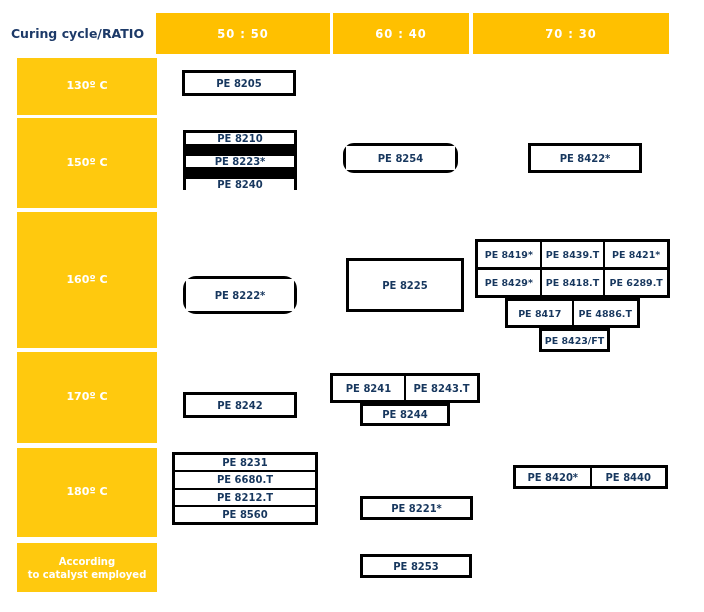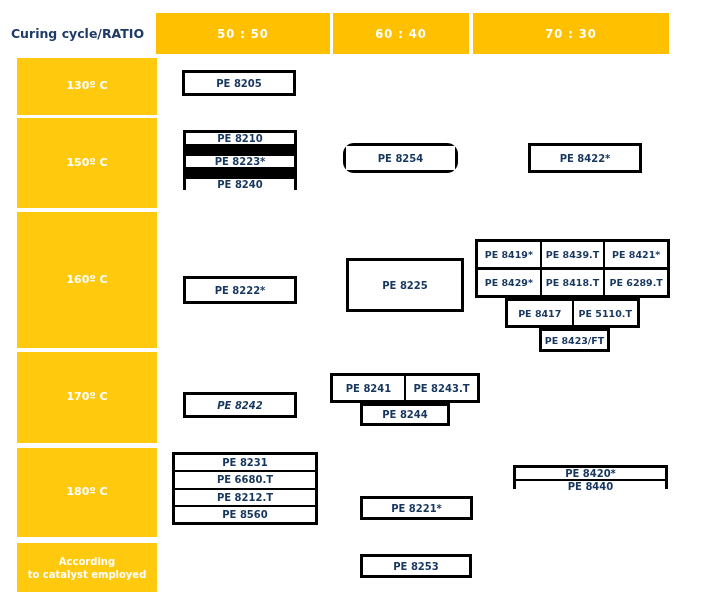--- a/index.html
+++ b/index.html
@@ -79,47 +79,47 @@
   </div>
 
   <div class="box" style="left:343px;top:143px;width:115px;height:30px;border-radius:11px;">
     <div class="cell">PE 8254</div>
   </div>
 
   <div class="box" style="left:528px;top:143px;width:114px;height:30px;">
     <div class="cell">PE 8422*</div>
   </div>
 
-  <div class="box" style="left:183px;top:276px;width:114px;height:28px;">
+  <div class="box" style="left:183px;top:276px;width:114px;height:38px;border-radius:13px;">
     <div class="cell">PE 8222*</div>
   </div>
 
   <div class="box col" style="left:346px;top:258px;width:118px;height:54px;">
     <div class="cell">PE 8225</div>
   </div>
 
   <div class="box g3x2" style="left:475px;top:239px;width:195px;height:59px;">
     <div class="cell sm">PE 8419*</div>
     <div class="cell sm">PE 8439.T</div>
     <div class="cell sm">PE 8421*</div>
     <div class="cell sm">PE 8429*</div>
     <div class="cell sm">PE 8418.T</div>
     <div class="cell sm">PE 6289.T</div>
   </div>
 
   <div class="box" style="left:505px;top:298px;width:135px;height:30px;">
     <div class="cell sm">PE 8417</div>
-    <div class="cell sm">PE 5110.T</div>
+    <div class="cell sm">PE 4886.T</div>
   </div>
 
   <div class="box" style="left:539px;top:328px;width:71px;height:24px;">
     <div class="cell sm">PE 8423/FT</div>
   </div>
 
-  <div class="box" style="left:183px;top:392px;width:114px;height:26px;font-style:italic;">
+  <div class="box" style="left:183px;top:392px;width:114px;height:26px;">
     <div class="cell">PE 8242</div>
   </div>
 
   <div class="box" style="left:330px;top:373px;width:150px;height:30px;">
     <div class="cell">PE 8241</div>
     <div class="cell">PE 8243.T</div>
   </div>
 
   <div class="box" style="left:360px;top:403px;width:90px;height:23px;">
     <div class="cell">PE 8244</div>
@@ -129,21 +129,21 @@
     <div class="cell">PE 8231</div>
     <div class="cell">PE 6680.T</div>
     <div class="cell">PE 8212.T</div>
     <div class="cell">PE 8560</div>
   </div>
 
   <div class="box" style="left:360px;top:496px;width:113px;height:24px;">
     <div class="cell">PE 8221*</div>
   </div>
 
-  <div class="box" style="left:513px;top:465px;width:155px;height:24px;flex-direction:column;">
+  <div class="box" style="left:513px;top:465px;width:155px;height:24px;">
     <div class="cell">PE 8420*</div>
     <div class="cell">PE 8440</div>
   </div>
 
   <div class="box" style="left:360px;top:554px;width:112px;height:24px;">
     <div class="cell">PE 8253</div>
   </div>
 
 
 </div>

